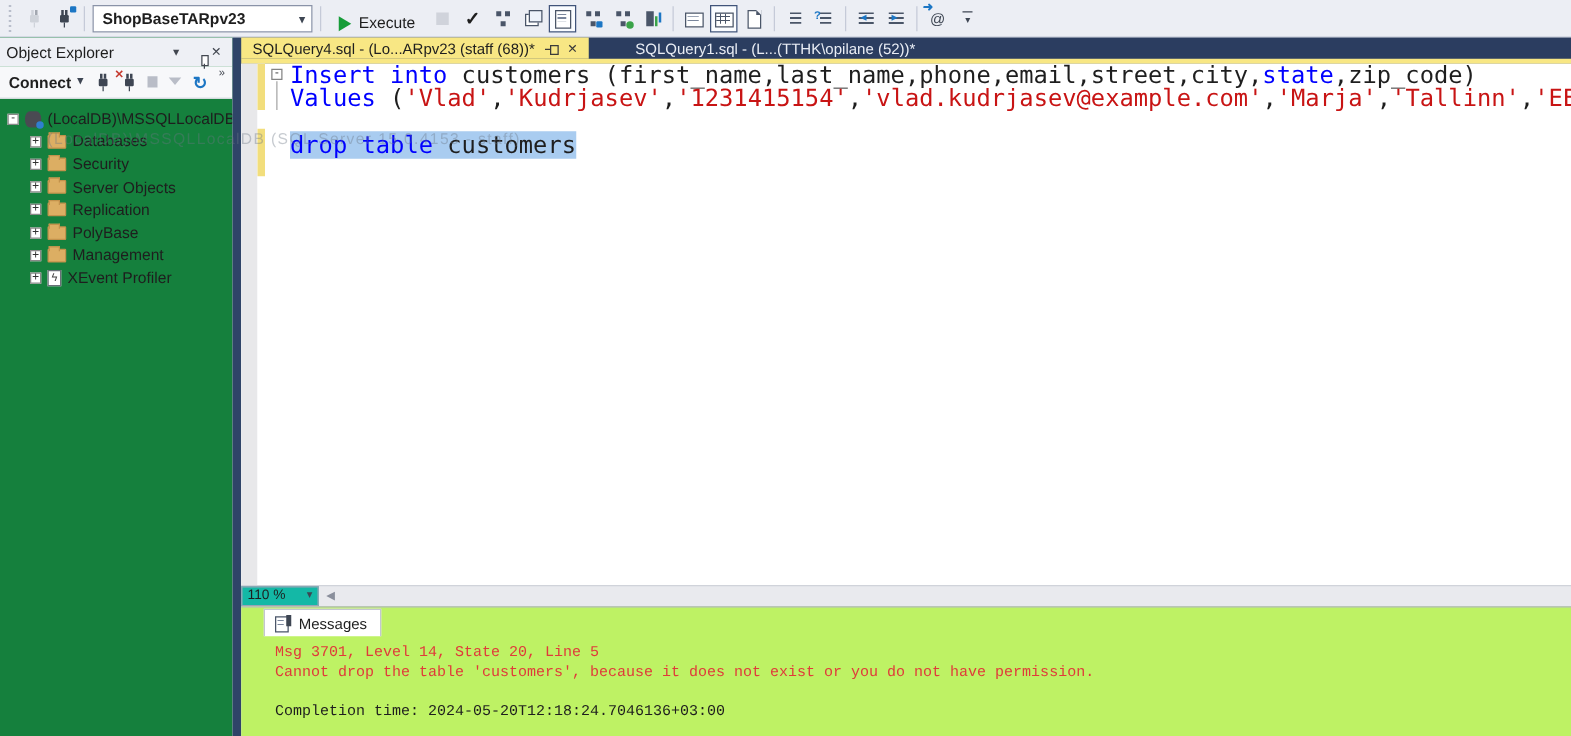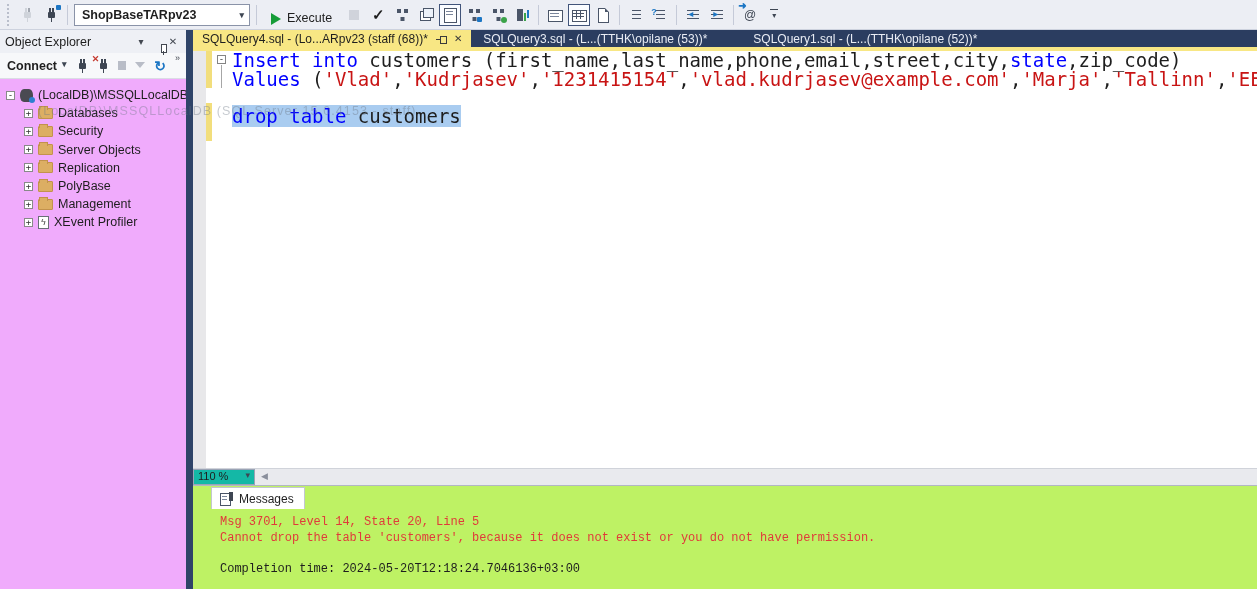--- a/index.html
+++ b/index.html
@@ -63,21 +63,21 @@
   .k-indl .ic::before, .k-indr .ic::before { content:""; position:absolute; left:2px; top:3px; width:12px; height:10px;
       background:repeating-linear-gradient(to bottom,#4A5568 0 1px,transparent 1px 4px); }
   .k-indl .ic::after { content:"◂"; position:absolute; left:3px; top:1px; font-size:10px; color:#1C76C4; }
   .k-indr .ic::after { content:"▸"; position:absolute; left:4px; top:1px; font-size:10px; color:#1C76C4; }
   .k-at { font-size:12px; color:#3E4653; }
   .k-at .arrow { position:absolute; left:-2px; top:-5px; color:#1C76C4; font-size:10px; font-weight:bold; }
   .k-ovf { flex-direction:column; font-size:8px; color:#3E4653; }
   .k-ovf .bar { width:8px; height:1px; background:#3E4653; margin-bottom:1px; }
 
   
-  .left-panel { position:absolute; top:30px; left:0; width:186px; bottom:0; background:#f0abfc;
+  .left-panel { position:absolute; top:30px; left:0; width:186px; bottom:0; background:#15803d;
                 display:flex; flex-direction:column; overflow:hidden; }
   .oe-title { height:23px; background:#EEF0F5; display:flex; align-items:center;
               padding:0 5px; font-size:12.5px; color:#1E1E1E; }
   .oe-title .sp { flex:1; }
   .oe-title .hic { width:16px; text-align:center; color:#424750; font-size:10px; }
   .pinic { position:relative; width:12px; height:14px; }
   .pinic::before { content:""; position:absolute; left:4px; top:2px; width:4px; height:7px; border:1px solid #424750; background:#fff; }
   .pinic::after { content:""; position:absolute; left:6px; top:9px; width:1px; height:4px; background:#424750; }
   .oe-toolbar { height:26px; display:flex; align-items:center; gap:9px; padding:0 7px;
                 border-bottom:1px solid #DADDE4; font-size:12.5px; color:#1E1E1E; background:#F7F8FA; }
@@ -307,23 +307,20 @@
 
   <div class="vsplit"></div>
 
   <div class="main">
     <div class="tabbar">
         <div class="tab active">
           <span>SQLQuery4.sql - (Lo...ARpv23 (staff (68))*</span>
           <span class="tab-pin"></span>
           <span class="tab-close">✕</span>
         </div>
-        <div class="tab" style="margin-left: 3px;">
-          <span>SQLQuery3.sql - (L...(TTHK\opilane (53))*</span>
-        </div>
         <div class="tab" style="margin-left: 28px;">
           <span>SQLQuery1.sql - (L...(TTHK\opilane (52))*</span>
         </div>
       </div>
 
     <div class="editor">
       <div class="ind-margin"></div>
       <div class="chg-margin">
         <div class="chg-bar b1"></div>
         <div class="chg-bar b2"></div>

